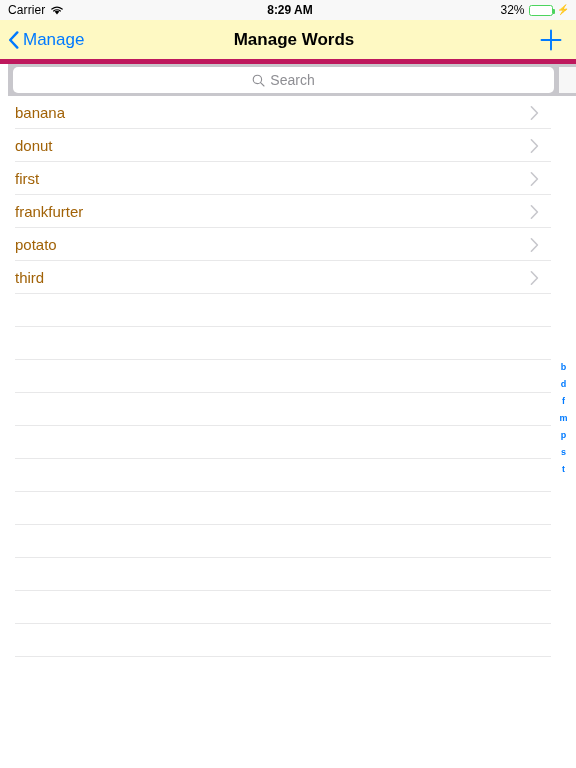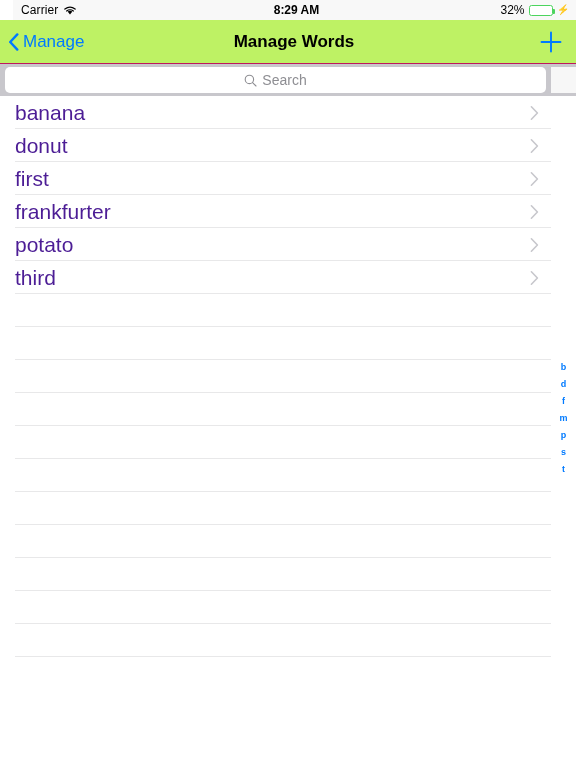--- a/index.html
+++ b/index.html
@@ -13,21 +13,20 @@
 
   
   .status-bar{
     position:relative;
     height:20px;
     background:#f8f8f8;
     display:flex;
     align-items:center;
     font-size:12px;
     color:#000;
-    margin-left:13px;
   }
   .sb-left{ position:absolute; left:8px; display:flex; align-items:center; gap:5px; }
   .sb-carrier{ font-size:12px; letter-spacing:.1px; }
   .sb-center{ position:absolute; left:4px; right:0; text-align:center; font-size:12px; font-weight:bold; }
   .sb-right{ position:absolute; right:6px; display:flex; align-items:center; gap:4px; }
   .sb-batt-pct{ font-size:12px; }
   .batt-shell{
     position:relative; width:24px; height:11px;
     border:1px solid #4cd45e; border-radius:2.5px;
     padding:1px; background:#fff;
@@ -36,22 +35,22 @@
   .batt-cap{
     position:absolute; right:-3px; top:3px;
     width:2px; height:5px; background:#4cd45e; border-radius:0 1px 1px 0;
   }
   .bolt{ font-size:10px; color:#000; line-height:1; margin-left:1px; }
 
   
   .nav-bar{
     position:relative;
     height:44px;
-    background:#bef264;
-    border-bottom:1px solid #be185d;
+    background:#fef9c3;
+    border-bottom:5px solid #be185d;
     display:flex;
     align-items:center;
   }
   .nav-back{
     position:absolute; left:8px;
     display:flex; align-items:center; gap:4px;
     cursor:pointer;
   }
   .chev-left{
     width:11px; height:18px; flex:none;
@@ -65,20 +64,21 @@
     position:absolute; right:12px;
     width:26px; height:26px; cursor:pointer;
   }
 
   
   .search-wrap{
     height:32px;
     background:#c8c7cc;
     padding:3px 0;
     display:flex;
+    margin-left:8px;
   }
   .search-zone{ width:551px; padding:0 5px; display:flex; }
   .search-field{
     flex:1;
     background:#ffffff;
     border-radius:5px;
     display:flex; align-items:center; justify-content:center;
     gap:5px;
     cursor:text;
   }
@@ -101,21 +101,21 @@
     align-items:center;
     padding:0 15px;
     cursor:pointer;
   }
   .row::after{
     content:"";
     position:absolute; left:15px; right:0; bottom:0;
     height:1px; background:#e8e8e9;
   }
   .row.blank{ cursor:default; }
-  .row-label{ font-size:21px; color:#4c1d95; }
+  .row-label{ font-size:15px; color:#a16207; }
   .row-chev{
     position:absolute; right:12px; top:50%;
     transform:translateY(-50%);
     width:9px; height:15px;
   }
 
   
   .index-strip{
     position:absolute;
     right:0; top:0;

